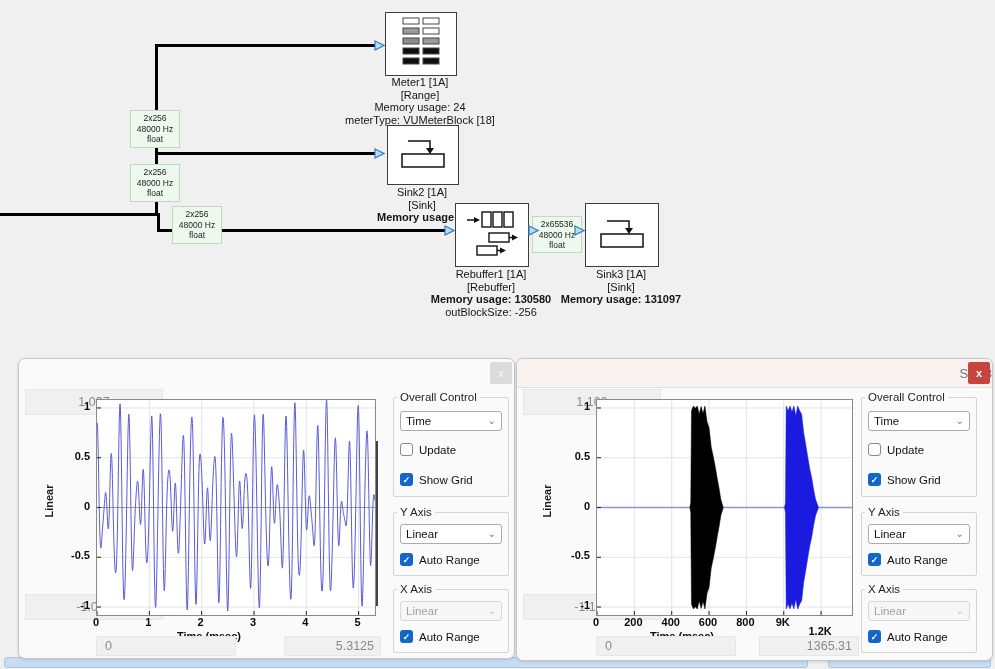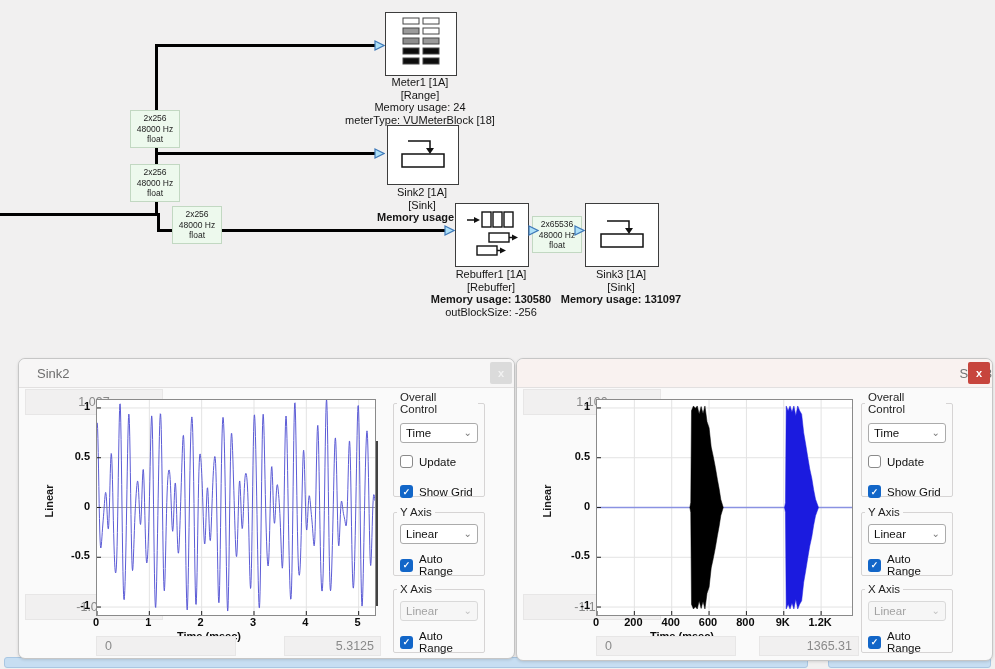--- a/index.html
+++ b/index.html
@@ -24,21 +24,21 @@
   .readout{position:absolute;background:#f1f0f0;border:1px solid #e7e6e6;color:#8a8a8a;font-size:12.5px;box-sizing:border-box;}
   .ro-side{width:138px;height:26px;line-height:24px;text-align:center;left:6px;}
   .ro-bottom{height:20px;line-height:18px;top:277px;}
   .plot{position:absolute;background:#fff;border:1px solid #8a8a8a;}
   .plot svg{display:block;}
   .ylab{position:absolute;width:60px;text-align:center;font-size:11px;font-weight:bold;color:#1b1b1b;transform:rotate(-90deg);}
   .xlab{position:absolute;width:120px;text-align:center;font-size:11px;font-weight:bold;color:#0a0a0a;top:271px;}
   .xtick{position:absolute;width:34px;text-align:center;font-size:11px;font-weight:bold;color:#0a0a0a;}
   .ytick{position:absolute;width:36px;text-align:right;font-size:11px;font-weight:bold;color:#0a0a0a;}
   .controls{position:absolute;top:0;}
-  .grp{position:absolute;width:92px;border:1px solid #d6d4d4;border-radius:2px;margin:0;padding:2px 6px 6px;box-sizing:border-box;background:transparent;}
+  .grp{position:absolute;width:116px;border:1px solid #d6d4d4;border-radius:2px;margin:0;padding:2px 6px 6px;box-sizing:border-box;background:transparent;}
   .grp legend{font-size:11.5px;color:#1f1f1f;padding:0 3px;margin-left:-3px;}
   .select{display:flex;justify-content:space-between;align-items:center;background:#fff;border:1px solid #ababab;border-radius:3px;height:20px;padding:0 5px;font-size:11.5px;color:#111;box-sizing:border-box;}
   .select .chev{color:#7a7a7a;font-size:10px;line-height:10px;}
   .select.disabled{background:#f6f6f6;color:#a2a2a2;border-color:#d9d9d9;}
   .select.disabled .chev{color:#c2c2c2;}
   .check{display:flex;align-items:center;gap:6px;font-size:11.5px;color:#111;}
   .box{width:13px;height:13px;border-radius:3px;box-sizing:border-box;flex:0 0 13px;}
   .box.unchecked{background:#fff;border:1px solid #8a8a8a;}
   .box.checked{background:#1266c8;color:#fff;display:flex;align-items:center;justify-content:center;font-size:9px;font-weight:bold;}
   .splitter{position:absolute;width:2px;background:#434343;}
@@ -160,23 +160,20 @@
       <div>outBlockSize: -256</div>
     </div>
     <div class="cap" style="left:541px;top:268px;width:160px">
       <div>Sink3 [1A]</div>
       <div>[Sink]</div>
       <div class="b">Memory usage: 131097</div>
     </div>
   </div>
 
   <section class="win" id="win-sink2" style="left:18px;top:358px;width:495px;height:299px">
-    <header class="titlebar tb-gray">
-      <span>Sink2</span>
-    </header>
     <div class="closebtn close-inactive">
         <span>x</span>
       </div>
 
     <div class="readout ro-side" style="top:30px">1.097</div>
     <div class="readout ro-side" style="top:235px">-1.080</div>
     <div class="ylab" style="left:0;top:136px">Linear</div>
 
     <div class="plot" style="left:77px;top:40px;width:278px;height:215px">
         <svg width="278" height="215" viewBox="0 0 278 215">
@@ -360,21 +357,21 @@
           <span>Auto Range</span>
         </div>
       </fieldset>
     </div>
   <div class="xtick" style="left: 62px; top: 257px;">0</div>
       <div class="xtick" style="left: 99.3542px; top: 257px;">200</div>
       <div class="xtick" style="left: 136.708px; top: 257px;">400</div>
       <div class="xtick" style="left: 174.062px; top: 257px;">600</div>
       <div class="xtick" style="left: 211.417px; top: 257px;">800</div>
       <div class="xtick" style="left: 248.771px; top: 257px;">9K</div>
-      <div class="xtick" style="left: 286.125px; top: 257px;">1.2K</div>
+      <div class="xtick" style="left: 286.125px; top: 266px;">1.2K</div>
       <div class="ytick" style="left: 37px; top: 40.963px;">1</div>
       <div class="ytick" style="left: 37px; top: 90.7315px;">0.5</div>
       <div class="ytick" style="left: 37px; top: 140.5px;">0</div>
       <div class="ytick" style="left: 37px; top: 190.269px;">-0.5</div>
       <div class="ytick" style="left: 37px; top: 240.037px;">-1</div>
     </section>
 
   <div class="strip" style="left:4px;top:657px;width:804px"></div>
   <div class="strip" style="left:828px;top:657px;width:163px"></div>
 </div>

